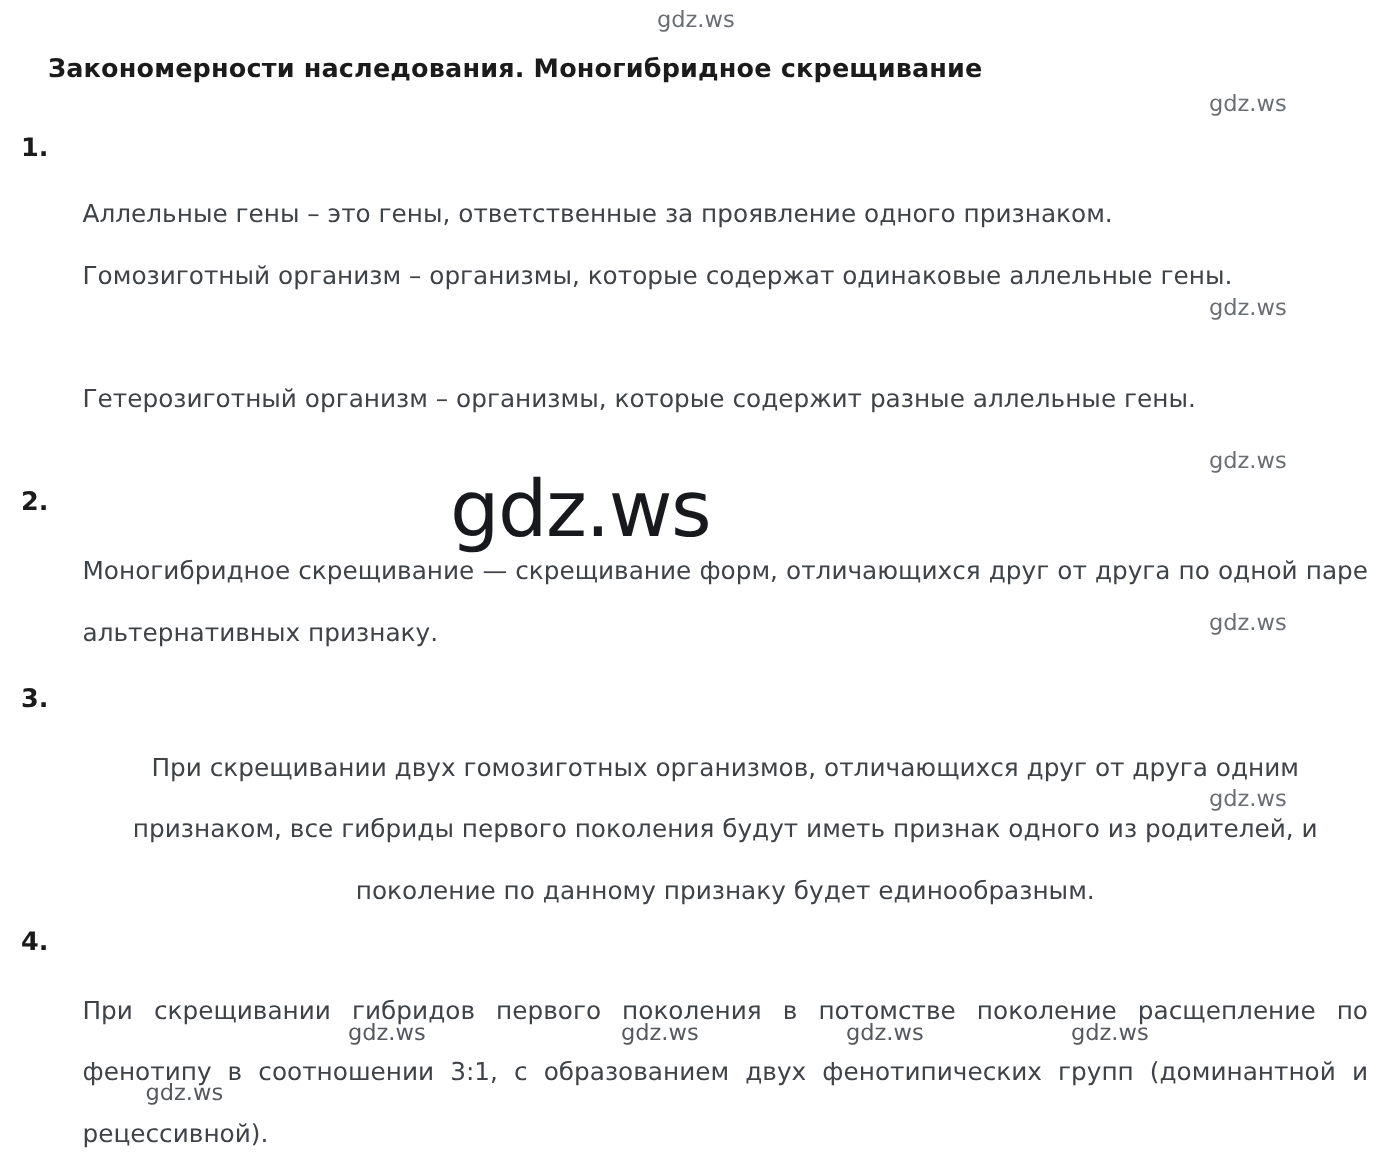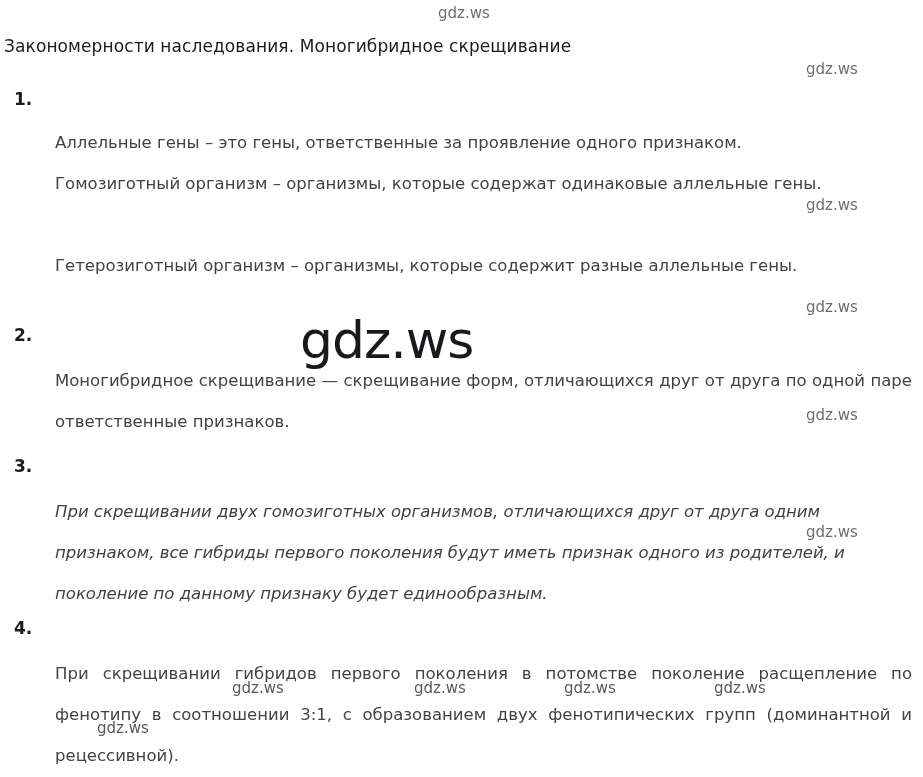--- a/index.html
+++ b/index.html
@@ -14,24 +14,24 @@
     overflow: hidden;
     font-family: "DejaVu Sans", sans-serif;
     color: #3c4043;
   }
   .page {
     position: absolute;
     inset: 0;
   }
   .title {
     position: absolute;
-    left: 4px;
+    left: 32px;
     top: 36px;
     font-size: 17px;
-    font-weight: normal;
+    font-weight: bold;
     color: #1b1b1b;
     letter-spacing: 0.1px;
   }
   .qnum {
     position: absolute;
     left: 14px;
     font-size: 17px;
     font-weight: bold;
     color: #1b1b1b;
   }
@@ -39,22 +39,21 @@
     position: absolute;
     left: 55px;
     width: 857px;
     font-size: 16.5px;
     line-height: 41px;
     color: #3f4347;
     text-align: justify;
     text-justify: inter-word;
   }
   .para.nojust {
-    text-align: left;
-    font-style: italic;
+    text-align: center;
   }
   
   .wm {
     position: absolute;
     color: #5b5f64;
     font-family: "DejaVu Sans", sans-serif;
     font-weight: normal;
     white-space: nowrap;
     pointer-events: none;
   }
@@ -78,21 +77,21 @@
 <div class="page">
 
   <div class="title">Закономерности наследования. Моногибридное скрещивание</div>
 
   <div class="qnum" style="top:89px;">1.</div>
   <div class="para" style="top:122px;">Аллельные гены – это гены, ответственные за проявление одного признаком.</div>
   <div class="para" style="top:245px;">Гетерозиготный организм – организмы, которые содержит разные аллельные гены.</div>
   <div class="para" style="top:163px;">Гомозиготный организм – организмы, которые содержат одинаковые аллельные гены.</div>
 
   <div class="qnum" style="top:325px;">2.</div>
-  <div class="para" style="top:360px;">Моногибридное скрещивание — скрещивание форм, отличающихся друг от друга по одной паре ответственные признаков.</div>
+  <div class="para" style="top:360px;">Моногибридное скрещивание — скрещивание форм, отличающихся друг от друга по одной паре альтернативных признаку.</div>
 
   <div class="qnum" style="top:456px;">3.</div>
   <div class="para nojust" style="top:491px;">При скрещивании двух гомозиготных организмов, отличающихся друг от друга одним признаком, все гибриды первого поколения будут иметь признак одного из родителей, и поколение по данному признаку будет единообразным.</div>
 
   <div class="qnum" style="top:618px;">4.</div>
   <div class="para" style="top:653px;">При скрещивании гибридов первого поколения в потомстве поколение расщепление по фенотипу в соотношении 3:1, с образованием двух фенотипических групп (доминантной и рецессивной).</div>
 
   <div class="wm wm-small" style="left:438px; top:4px;">gdz.ws</div>
   <div class="wm wm-small" style="left:806px; top:60px;">gdz.ws</div>
   <div class="wm wm-small" style="left:806px; top:196px;">gdz.ws</div>

